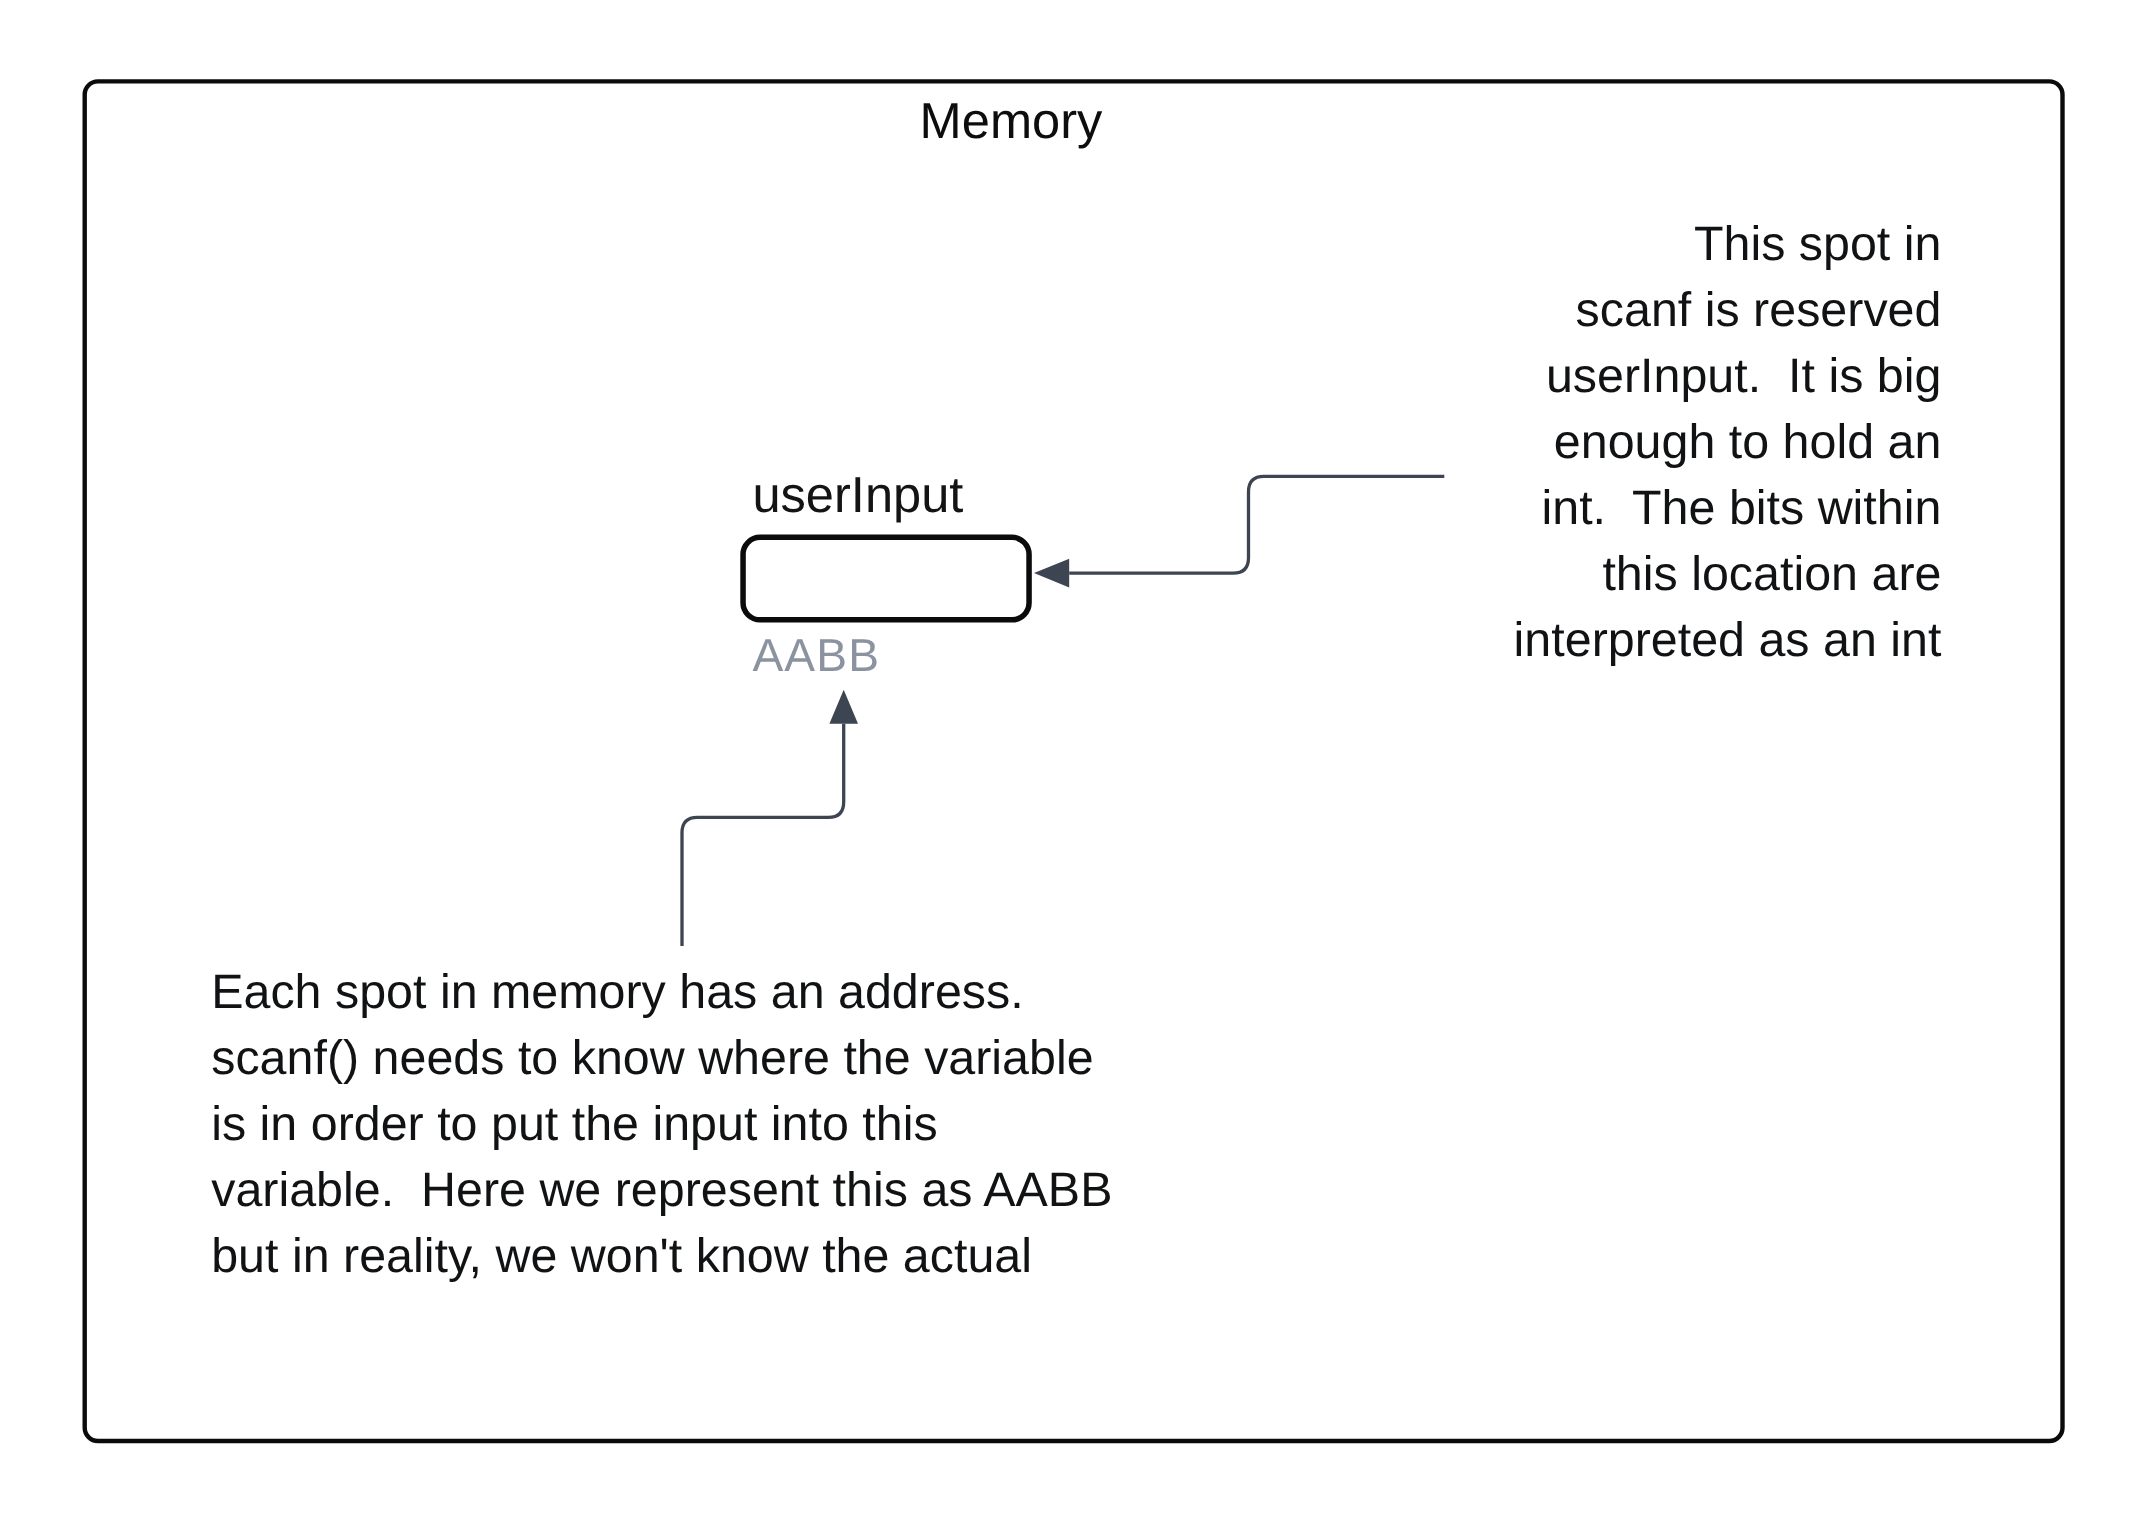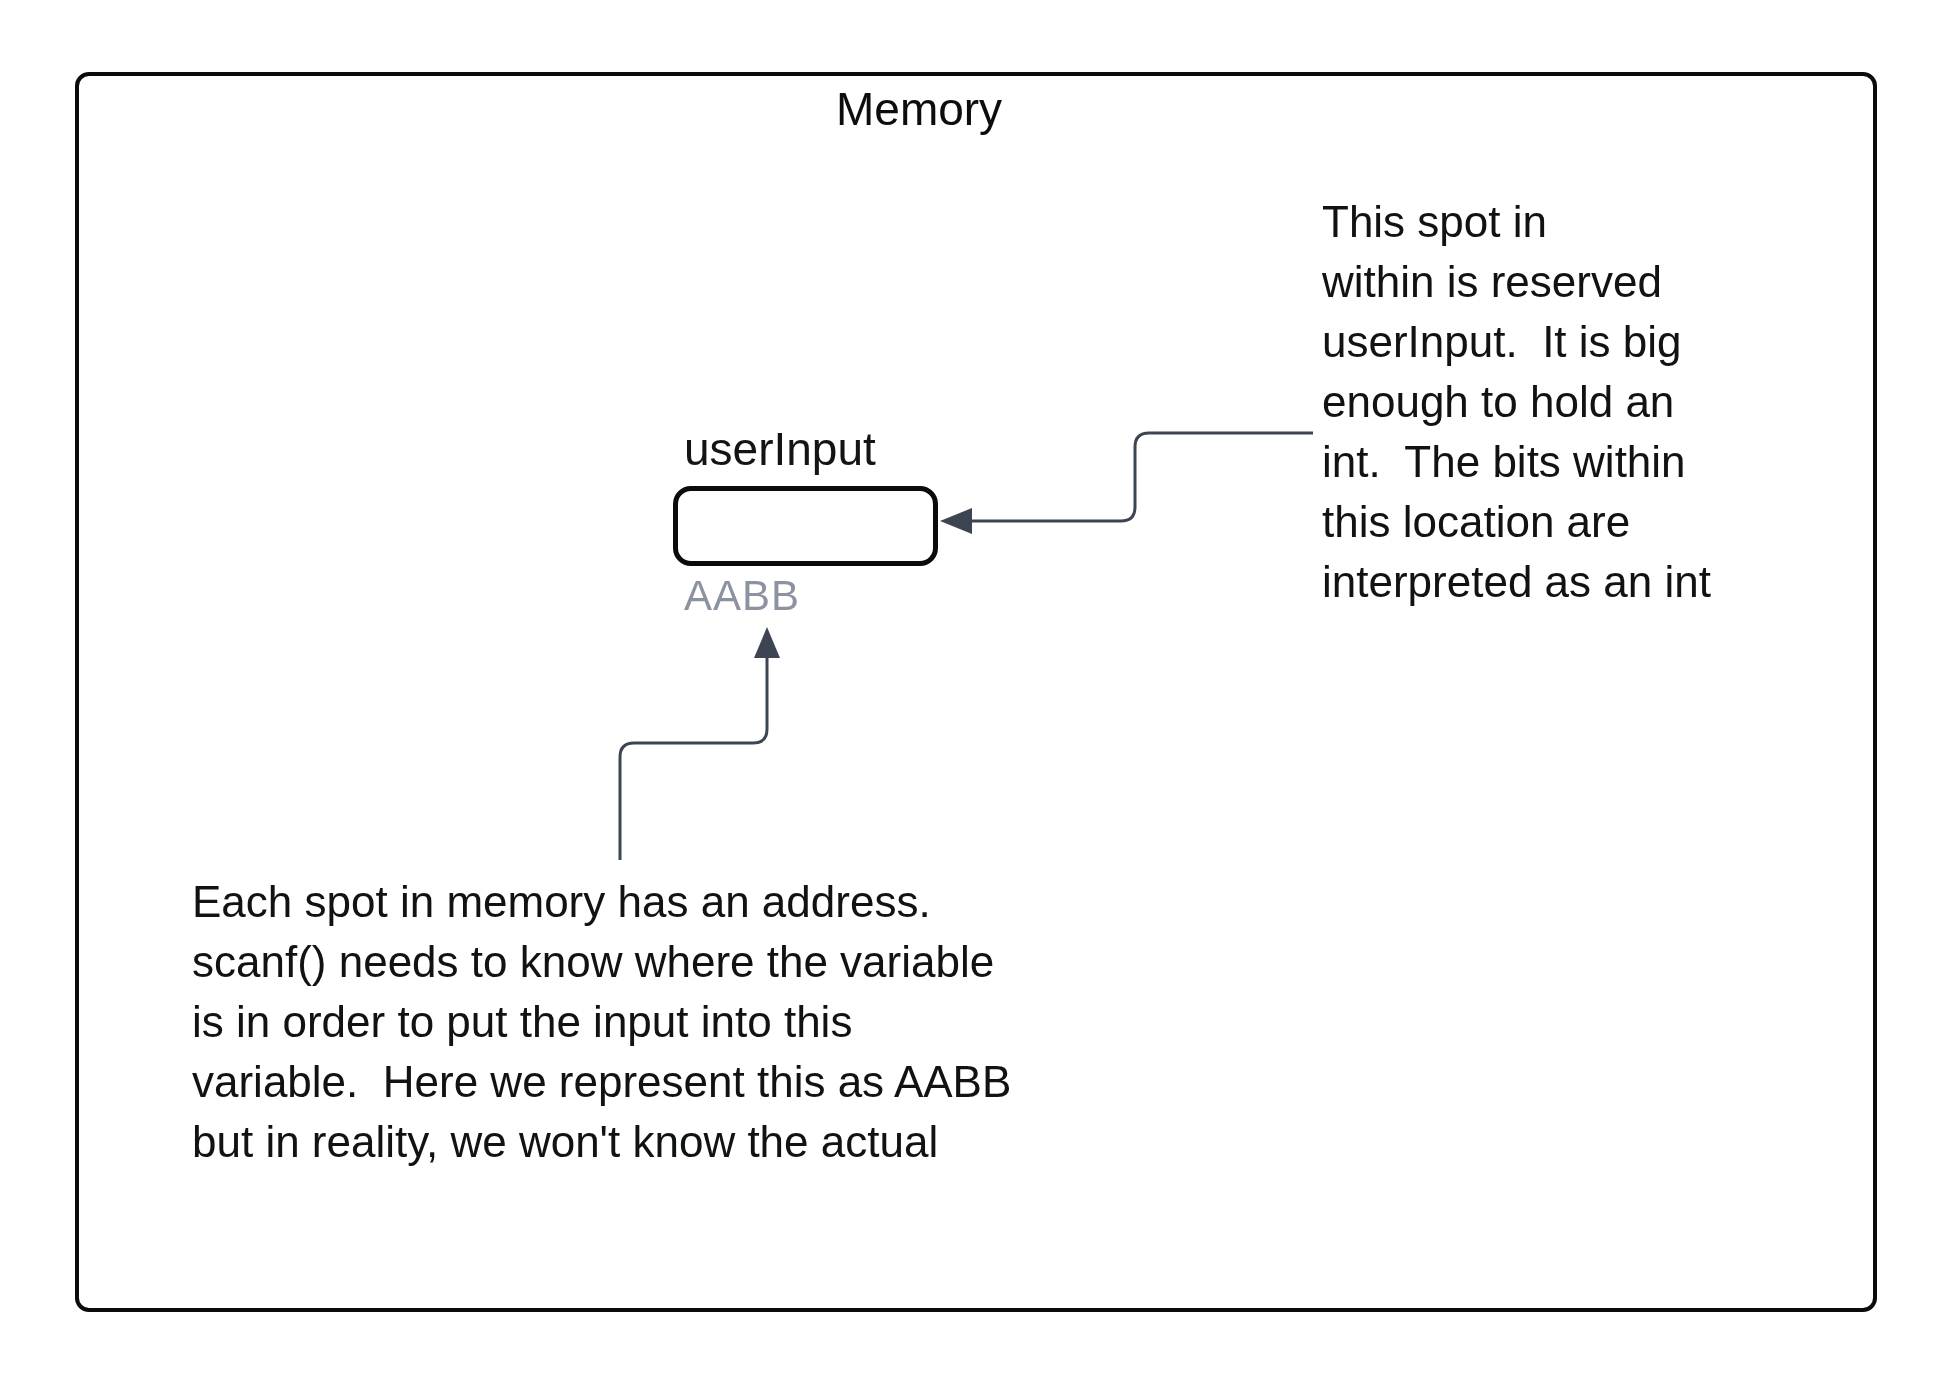--- a/index.html
+++ b/index.html
@@ -65,22 +65,23 @@
     letter-spacing: 1px;
     white-space: pre;
   }
   .note {
     position: absolute;
     font-size: 44px;
     line-height: 60px;
     color: #101214;
   }
   .note-right {
-    left: 1322px;
+    left: 1376px;
     top: 192px;
+    text-align: right;
   }
   .note-bottom {
     left: 192px;
     top: 872px;
   }
   .note-line {
     white-space: pre;
   }
   .italic {
   }
@@ -112,21 +113,21 @@
 
     <path d="M 1313 433 L 1149 433 Q 1135 433 1135 447 L 1135 507 Q 1135 521 1121 521 L 972 521" fill="none" stroke="#3d4552" stroke-width="3"></path>
     <polygon points="940,521 972,508 972,534" fill="#3d4552"></polygon>
 
     <path d="M 620 860 L 620 757 Q 620 743 634 743 L 753 743 Q 767 743 767 729 L 767 658" fill="none" stroke="#3d4552" stroke-width="3"></path>
     <polygon points="767,627 754,658 780,658" fill="#3d4552"></polygon>
   </svg>
 
   <div class="note note-right">
     <div class="note-line">This spot in</div>
-    <div class="note-line">within is reserved</div>
+    <div class="note-line">scanf is reserved</div>
     <div class="note-line">userInput.  It is big</div>
     <div class="note-line">enough to hold an</div>
     <div class="note-line">int.  The bits within</div>
     <div class="note-line">this location are</div>
     <div class="note-line">interpreted as an int</div>
   </div>
 
   <div class="note note-bottom">
     <div class="note-line"><span>Each spot in memory has an </span><span class="italic">address</span><span>.</span></div>
     <div class="note-line">scanf() needs to know where the variable</div>

